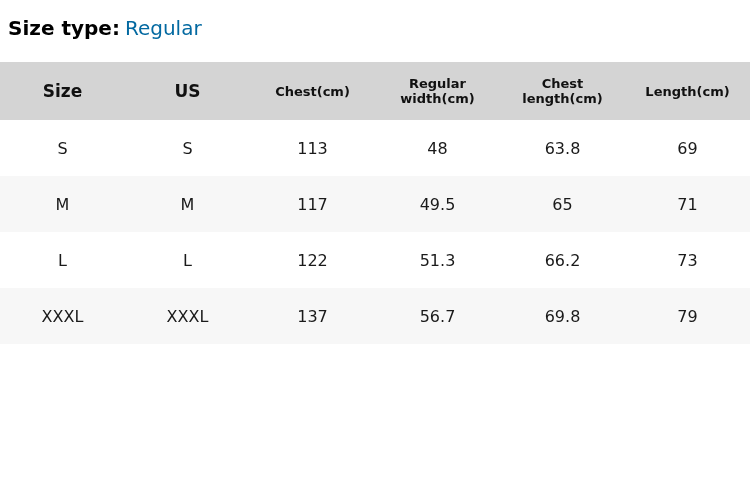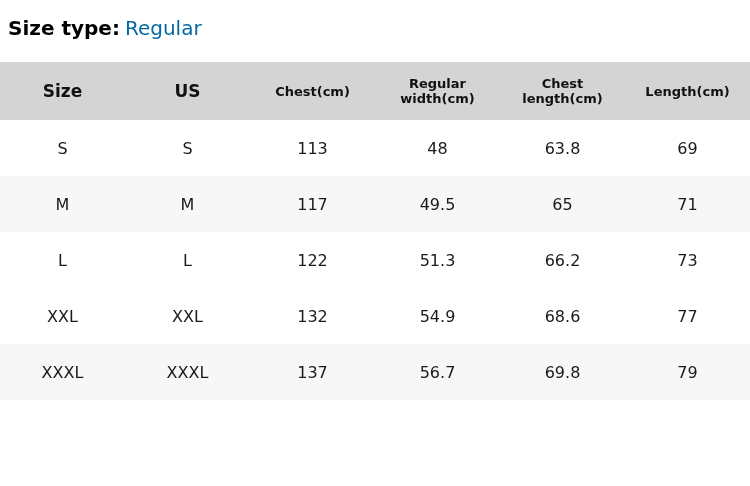--- a/index.html
+++ b/index.html
@@ -141,28 +141,20 @@
         <td>71</td>
       </tr>
       <tr class="odd">
         <td>L</td>
         <td>L</td>
         <td>122</td>
         <td>51.3</td>
         <td>66.2</td>
         <td>73</td>
       </tr>
-      <tr class="odd">
-        <td>XXL</td>
-        <td>XXL</td>
-        <td>132</td>
-        <td>54.9</td>
-        <td>68.6</td>
-        <td>77</td>
-      </tr>
       <tr class="even">
         <td>XXXL</td>
         <td>XXXL</td>
         <td>137</td>
         <td>56.7</td>
         <td>69.8</td>
         <td>79</td>
       </tr>
     </tbody>
   </table>

